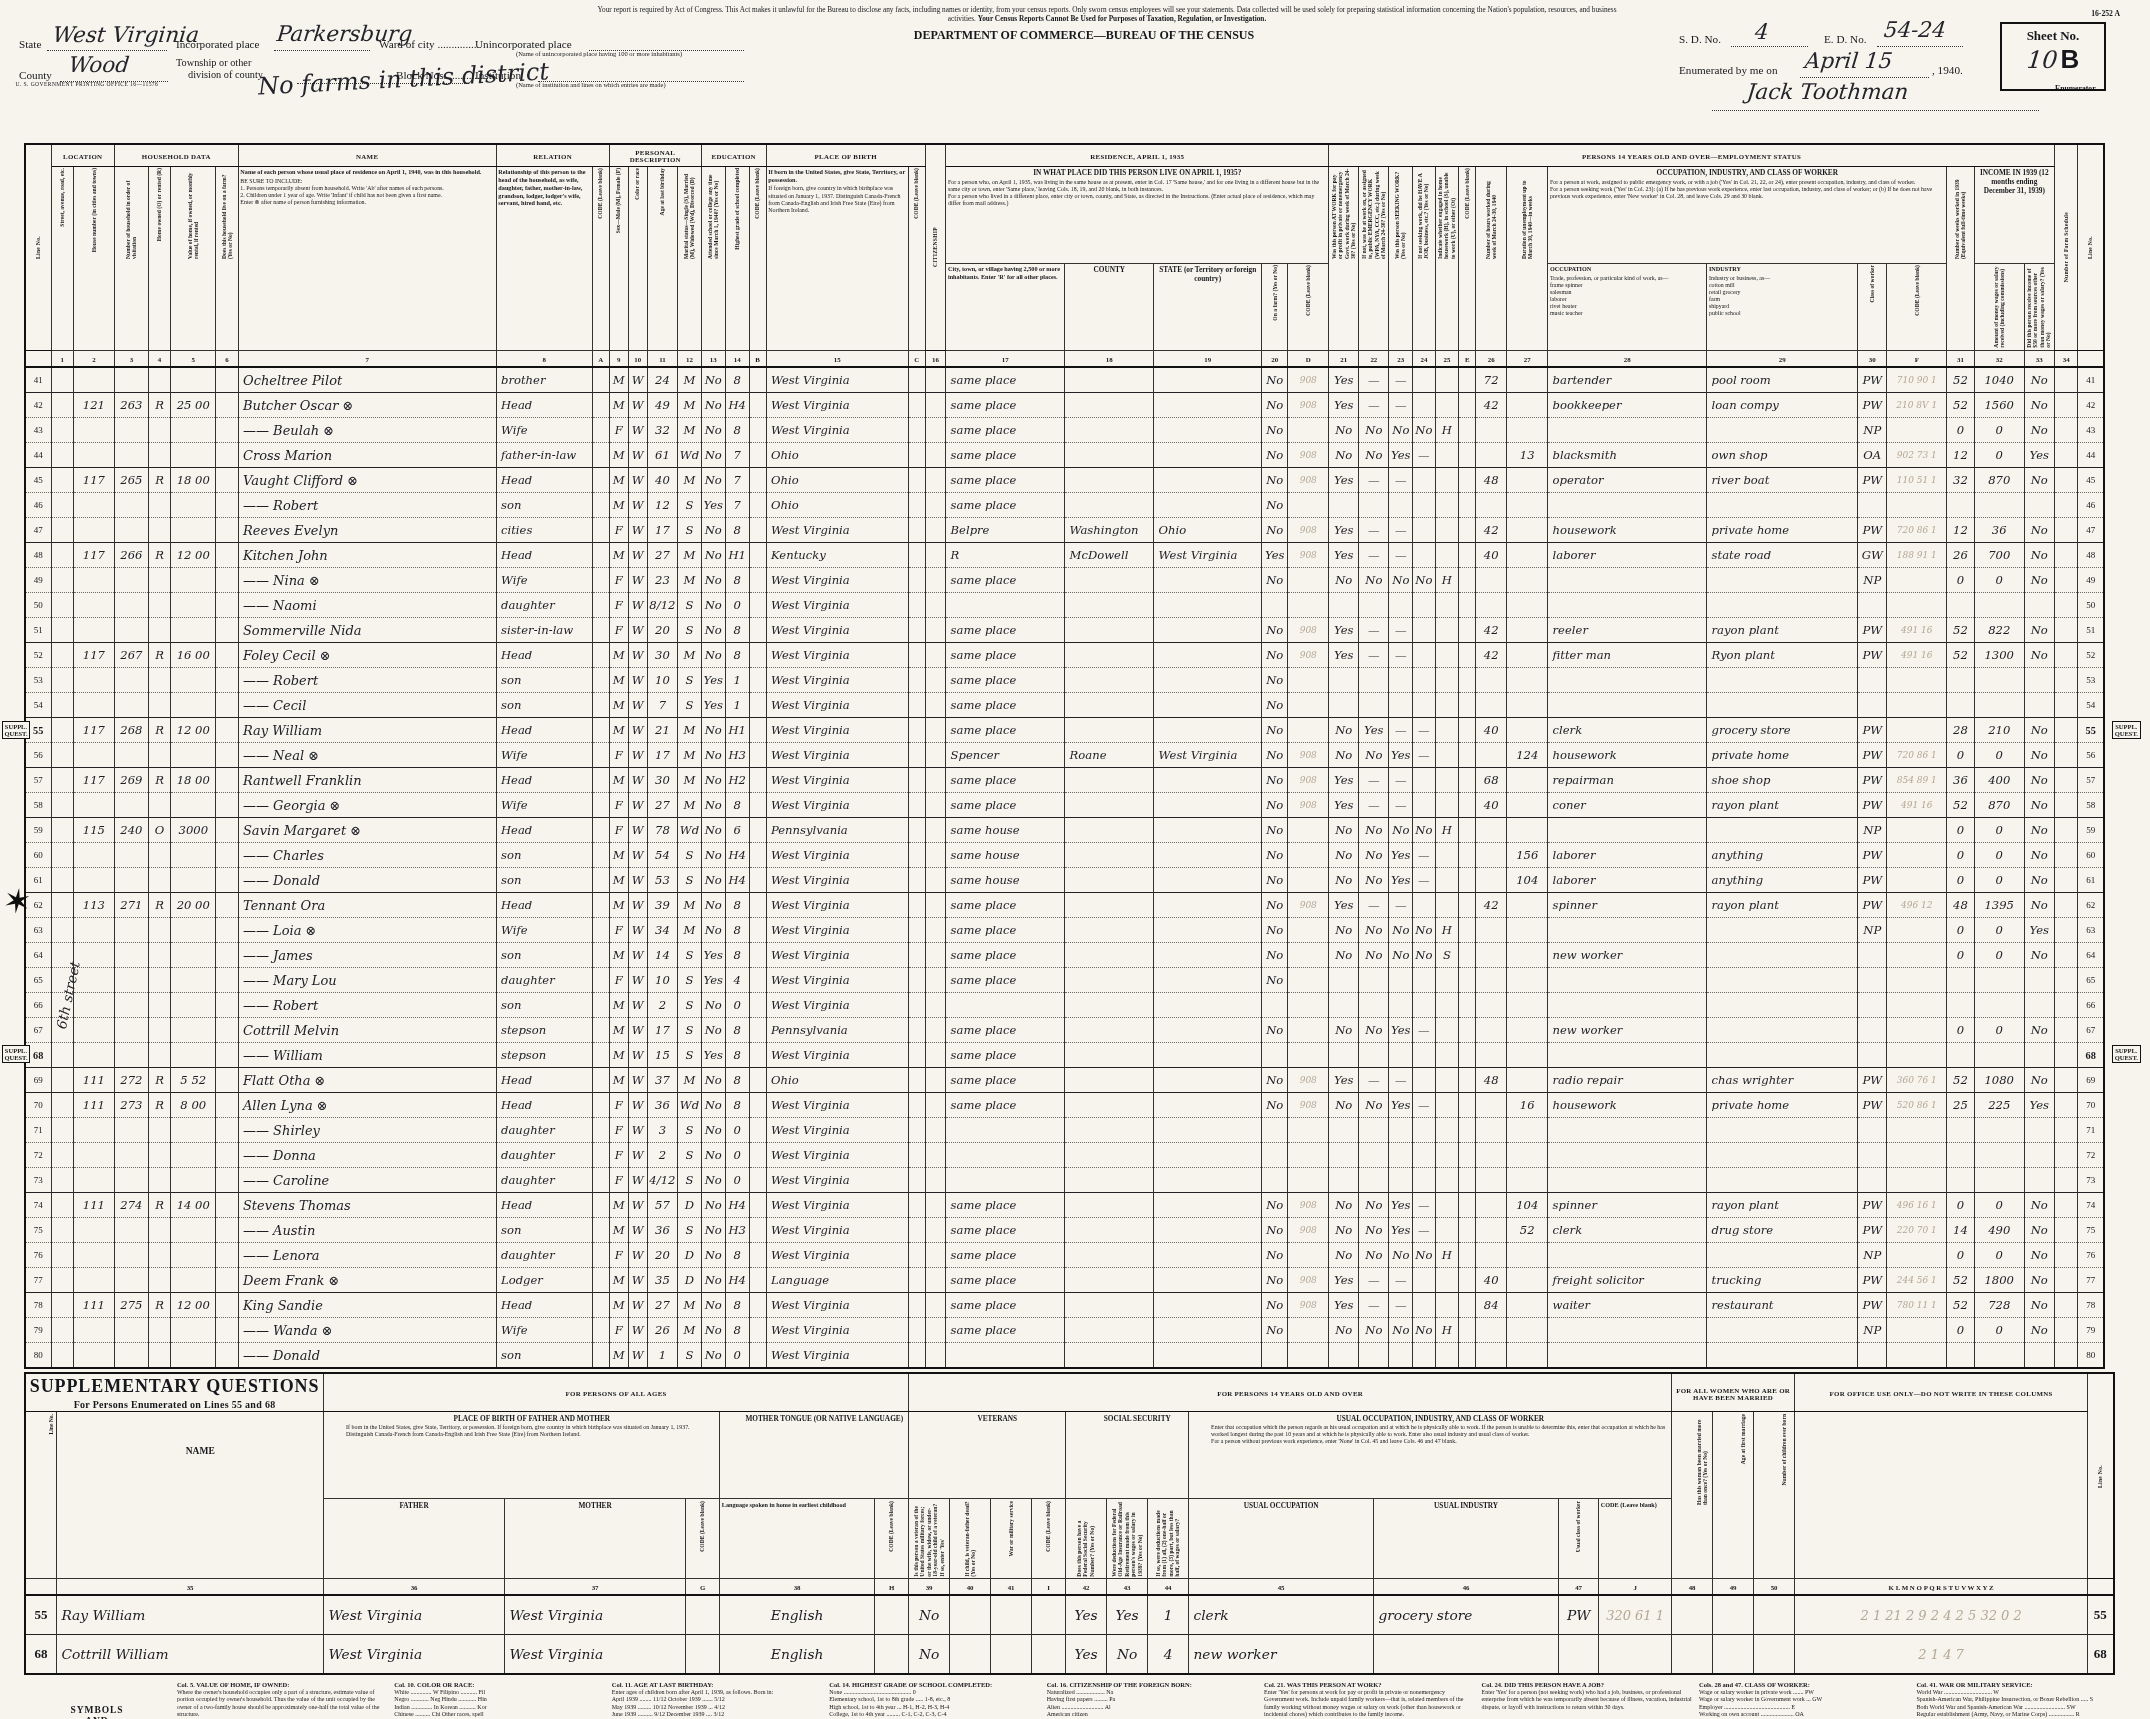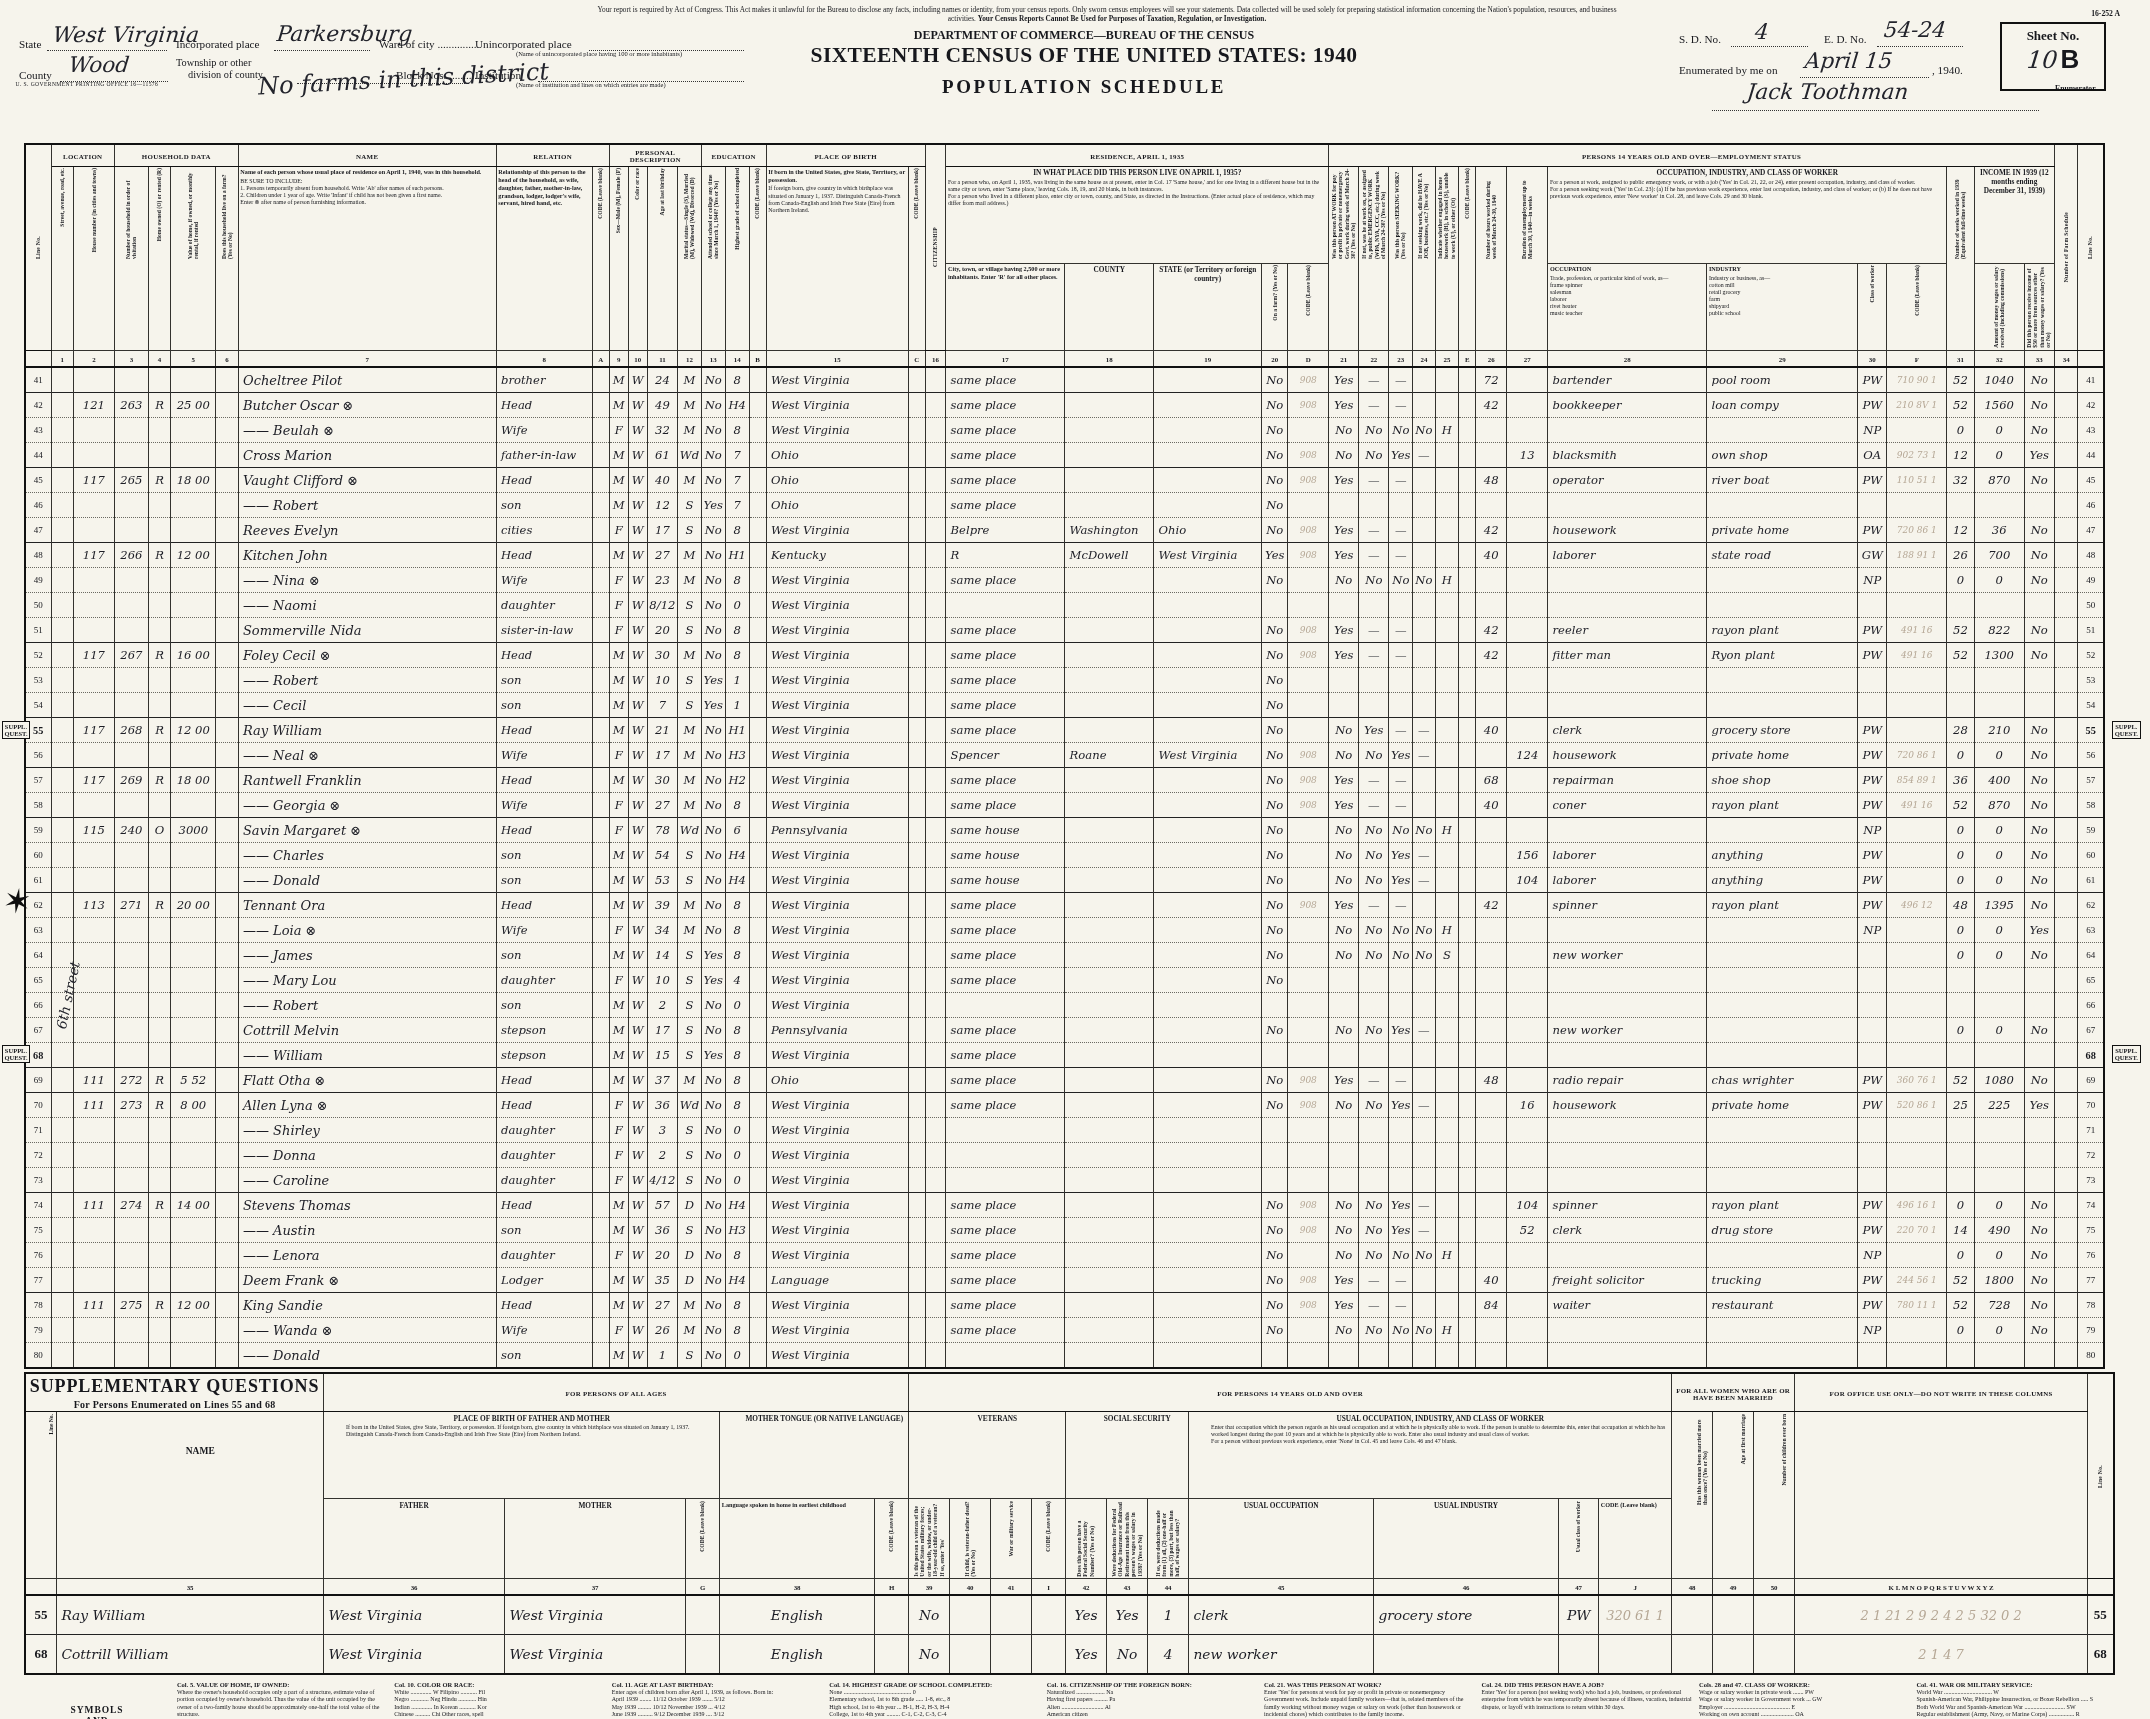--- a/index.html
+++ b/index.html
@@ -76,22 +76,20 @@
 
 <div id="page">
 
   <div id="top-header">
     <div class="abs" id="notice">
       <span>Your report is required by Act of Congress. This Act makes it unlawful for the Bureau to disclose any facts, including names or identity, from your census reports. Only sworn census employees will see your statements. Data collected will be used solely for preparing statistical information concerning the Nation's population, resources, and business activities.</span>
       <strong>Your Census Reports Cannot Be Used for Purposes of Taxation, Regulation, or Investigation.</strong>
     </div>
     <div class="abs" id="form-no">16-252 A</div>
     <div class="abs" id="dept-line">DEPARTMENT OF COMMERCE—BUREAU OF THE CENSUS</div>
-    <div class="abs" id="census-title">SIXTEENTH CENSUS OF THE UNITED STATES: 1940</div>
-    <div class="abs" id="schedule-title">POPULATION SCHEDULE</div>
 
     <div class="abs lbl" style="left:19px;top:38px;">State</div>
     <span class="abs hw2" style="left:53px;top:22.4px;">West Virginia</span>
     <div class="abs dots" style="left:47px;top:38px;width:120px;"></div>
 
     <div class="abs lbl" style="left:176px;top:38px;">Incorporated place</div>
     <span class="abs hw2" style="left:277px;top:20.6px;">Parkersburg</span>
     <div class="abs dots" style="left:274px;top:38px;width:96px;"></div>
 
     <div class="abs lbl" style="left:379px;top:38px;">Ward of city ..............</div>

